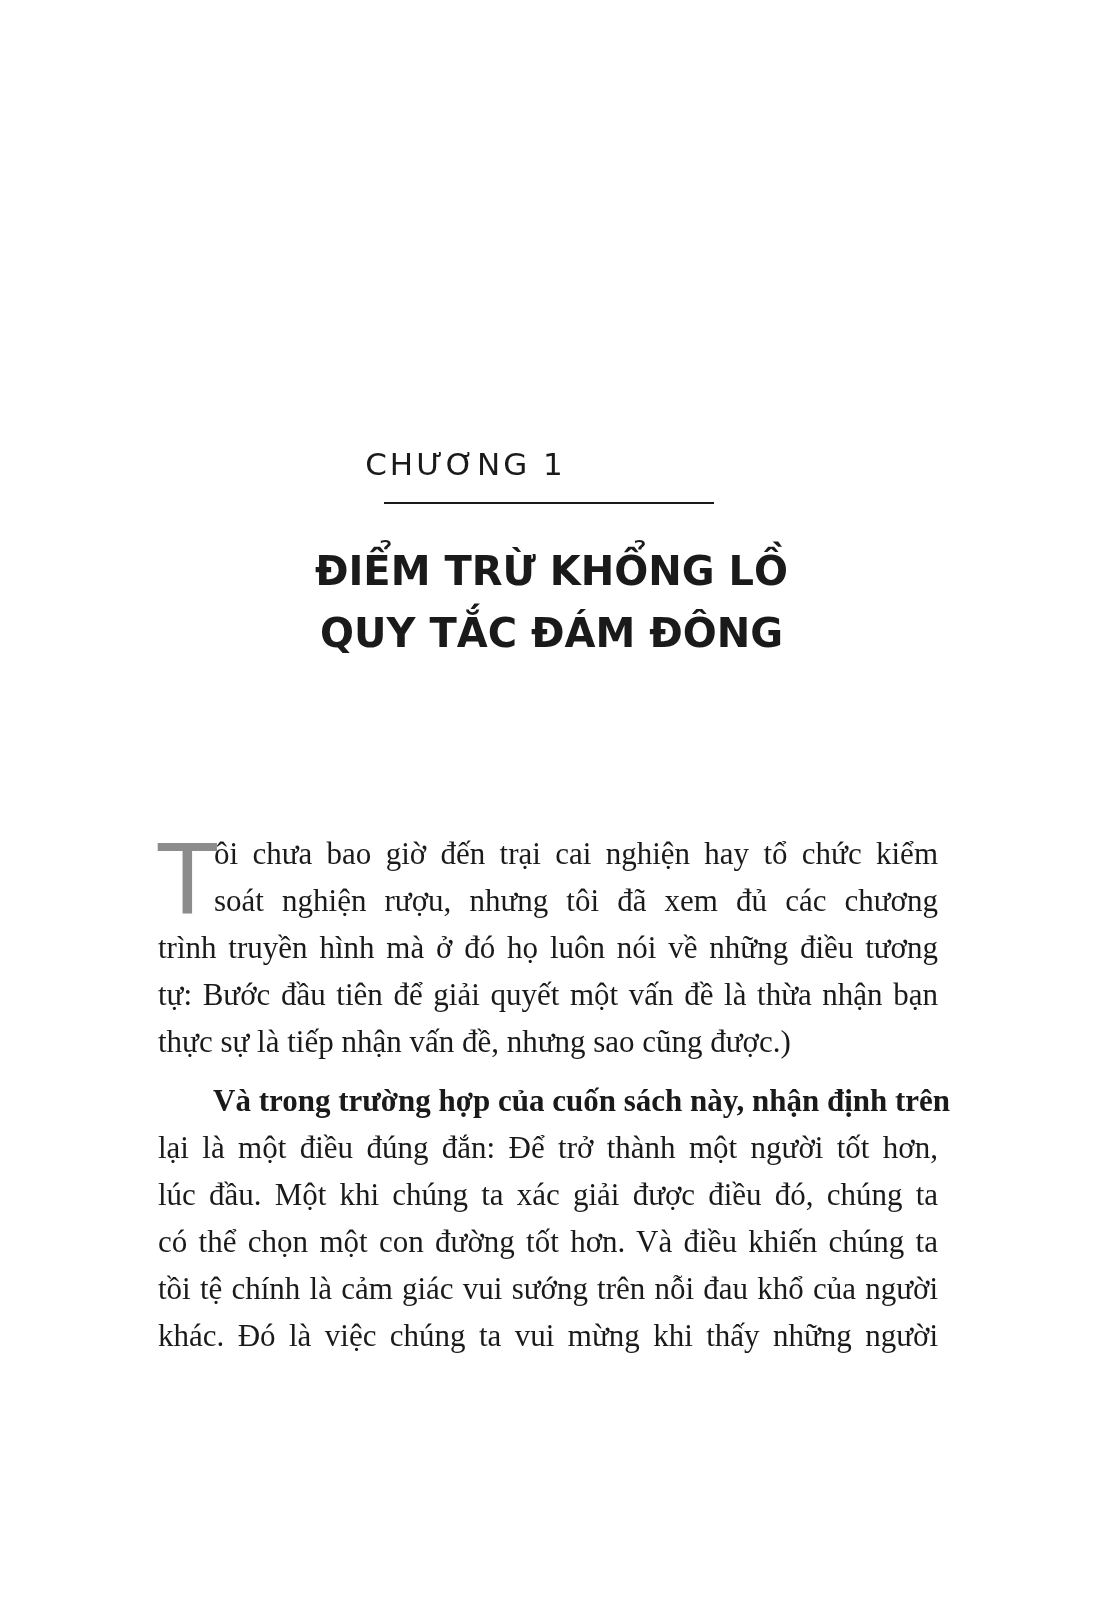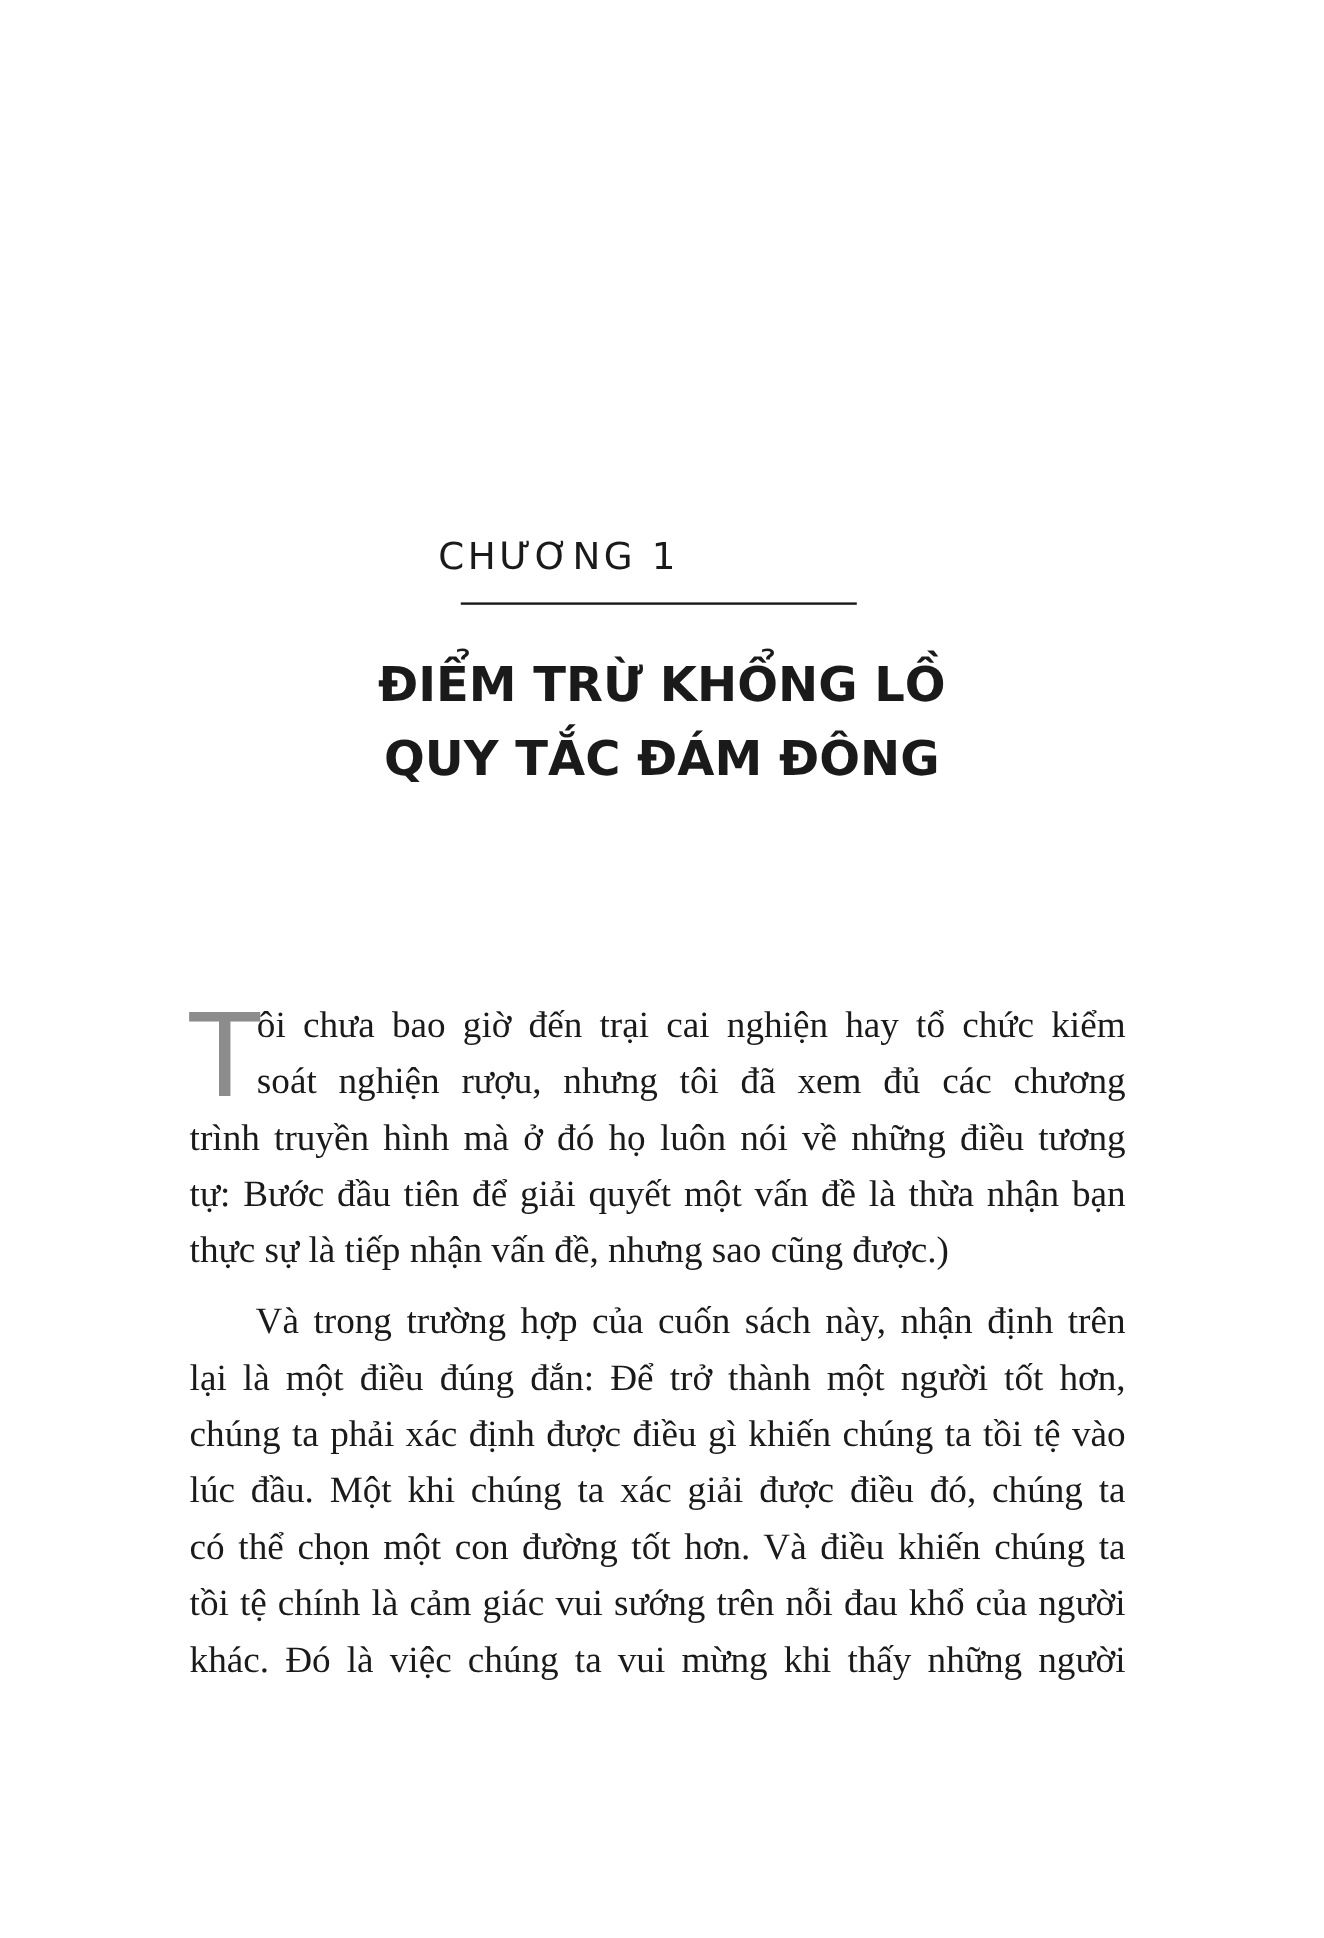--- a/index.html
+++ b/index.html
@@ -26,21 +26,21 @@
     .body-text {
       position: absolute; left: 158px; top: 830px; width: 780px;
       font-family: "Liberation Serif", "DejaVu Serif", serif;
       font-size: 31px; color: #1a1a1a;
     }
     .line {
       height: 47px; line-height: 47px; white-space: nowrap;
       text-align: justify; text-align-last: justify;
     }
     .line.last { text-align-last: left; }
-    .line.indent { padding-left: 55px; }
+    .line.indent { padding-left: 55px; font-weight: bold; }
     .line.dropcap-line { padding-left: 56px; }
     .para-gap { height: 12px; }
     .dropcap {
       position: absolute; left: 0; top: 2px;
       font-family: "DejaVu Sans", sans-serif;
       font-size: 96px; line-height: 96px; color: #8c8c8c;
       font-weight: normal;
     }
   </style>
 </head>
@@ -63,19 +63,18 @@
     <div class="line">trình truyền hình mà ở đó họ luôn nói về những điều tương</div>
     <div class="line">tự: Bước đầu tiên để giải quyết một vấn đề là thừa nhận bạn</div>
     <div class="line last">thực sự là tiếp nhận vấn đề, nhưng sao cũng được.)</div>
   </div>
 
   <div class="para-gap"></div>
 
   <div>
     <div class="line indent">Và trong trường hợp của cuốn sách này, nhận định trên</div>
     <div class="line">lại là một điều đúng đắn: Để trở thành một người tốt hơn,</div>
-    <div class="line">chúng ta phải xác định được điều gì khiến chúng ta tồi tệ vào</div>
     <div class="line">lúc đầu. Một khi chúng ta xác giải được điều đó, chúng ta</div>
     <div class="line">có thể chọn một con đường tốt hơn. Và điều khiến chúng ta</div>
     <div class="line">tồi tệ chính là cảm giác vui sướng trên nỗi đau khổ của người</div>
     <div class="line">khác. Đó là việc chúng ta vui mừng khi thấy những người</div>
   </div>
 </div>
 
 </body></html>

